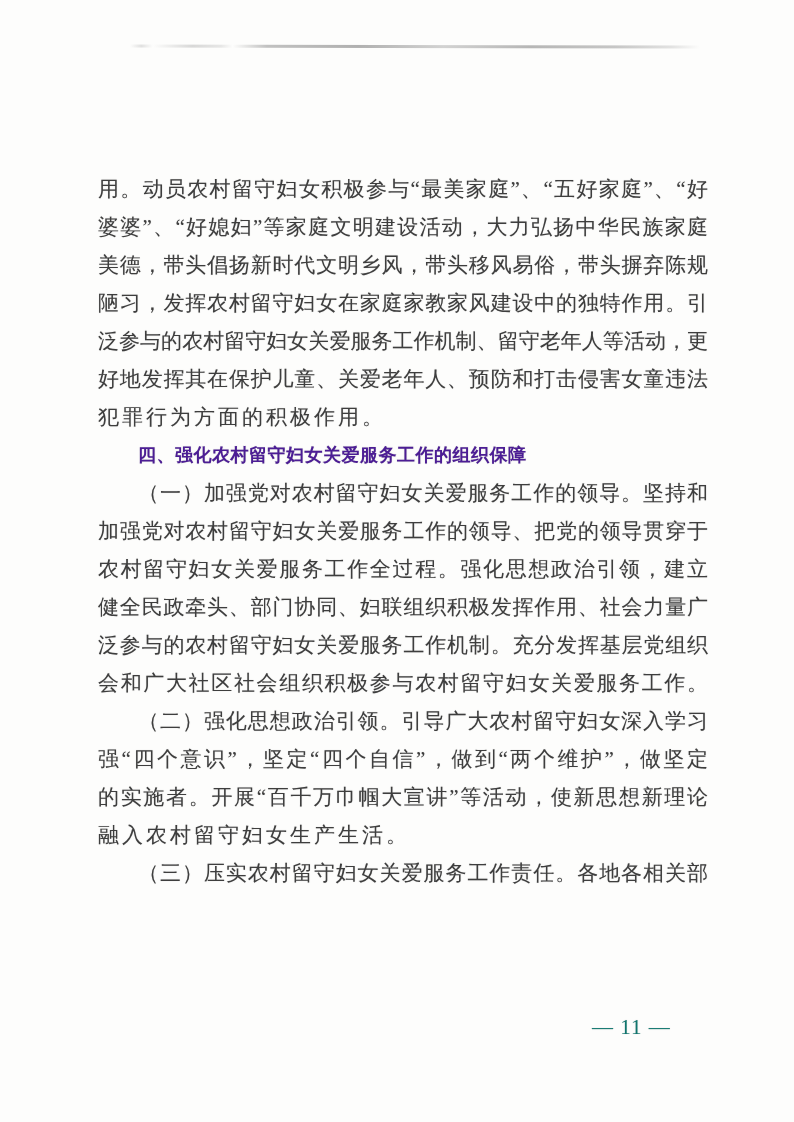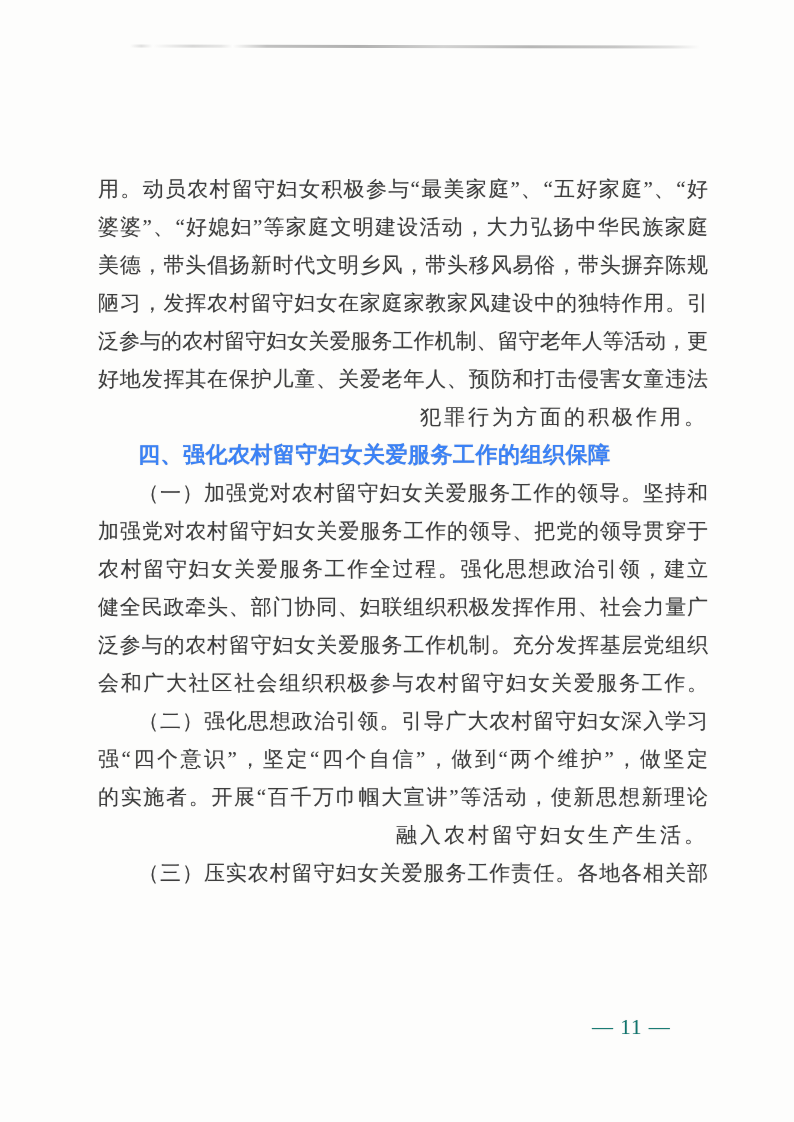--- a/index.html
+++ b/index.html
@@ -54,27 +54,26 @@
   }
   .line.j {
     text-align: justify;
     text-align-last: justify;
   }
   .line.ind {
     text-indent: 40px;
   }
   .line.plain {
     letter-spacing: 3px;
-    text-align: right;
   }
   .line.head {
     font-family: "Liberation Sans", "DejaVu Sans", sans-serif;
     font-weight: bold;
-    font-size: 22px;
-    color: #3b82f6;
+    font-size: 18px;
+    color: #4c1d95;
     letter-spacing: 0.5px;
   }
   .page-number {
     position: absolute;
     left: 592px;
     top: 1012px;
     width: 110px;
     height: 30px;
     line-height: 30px;
     font-size: 21px;

